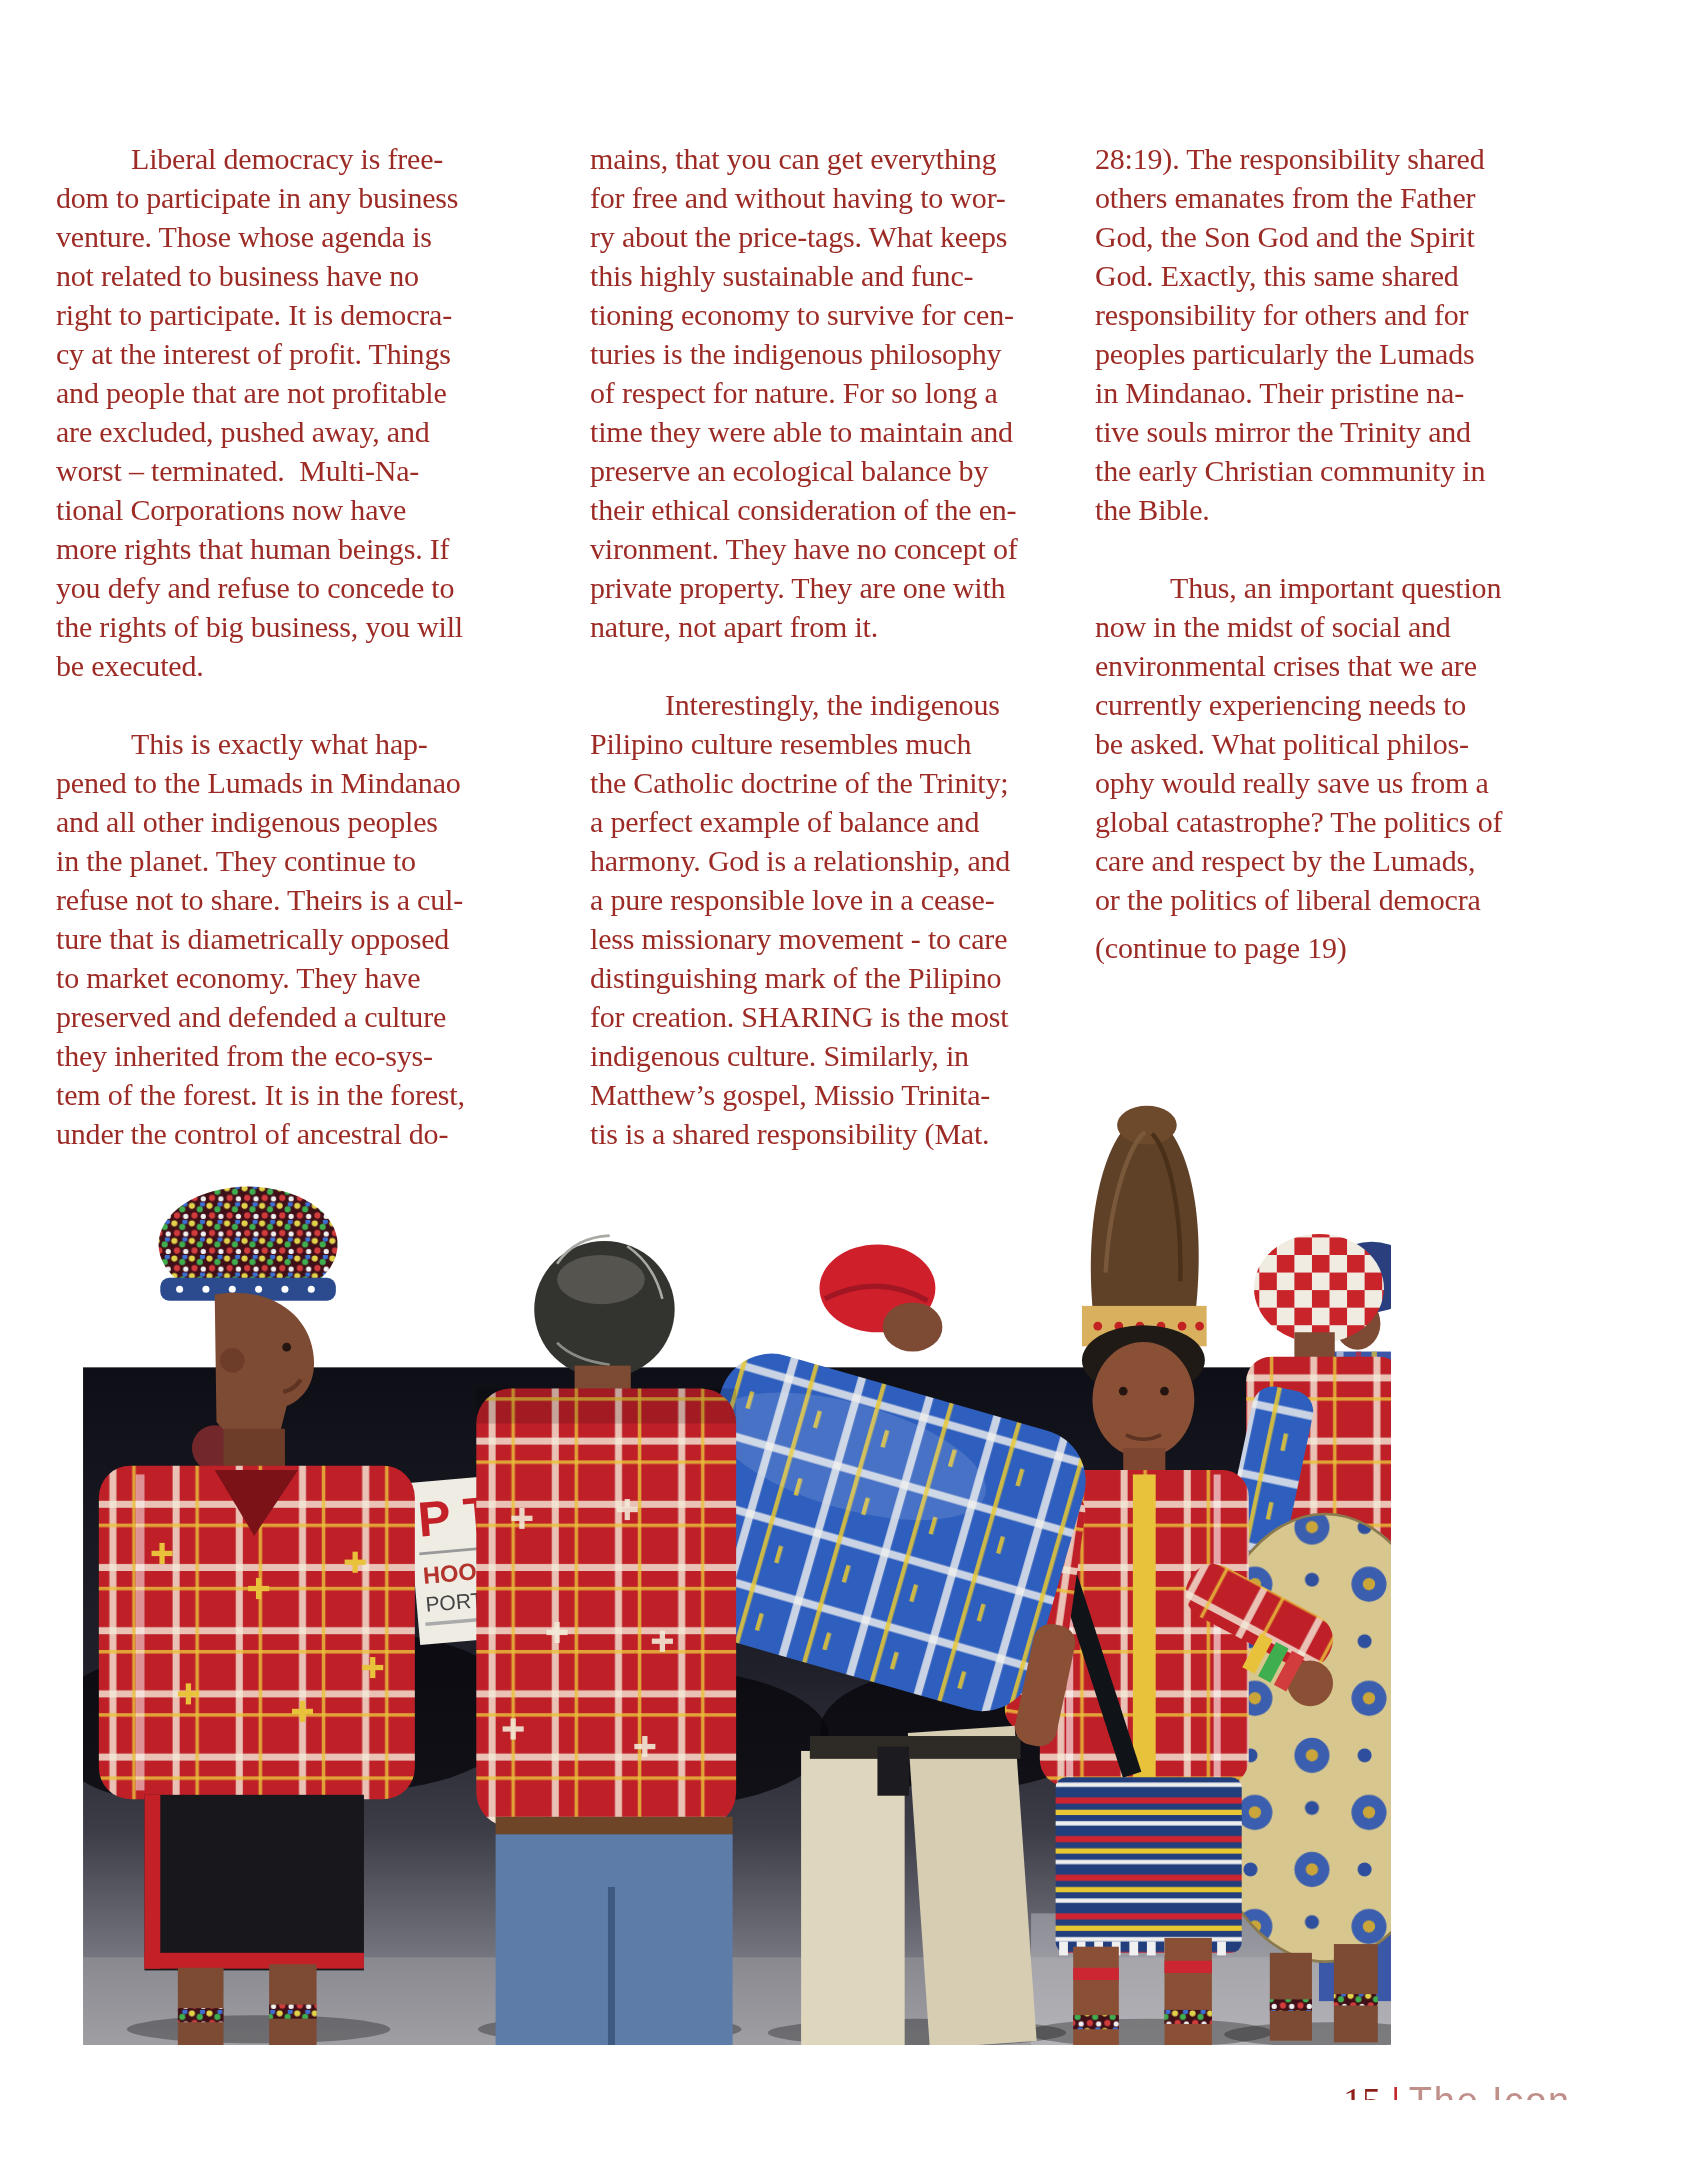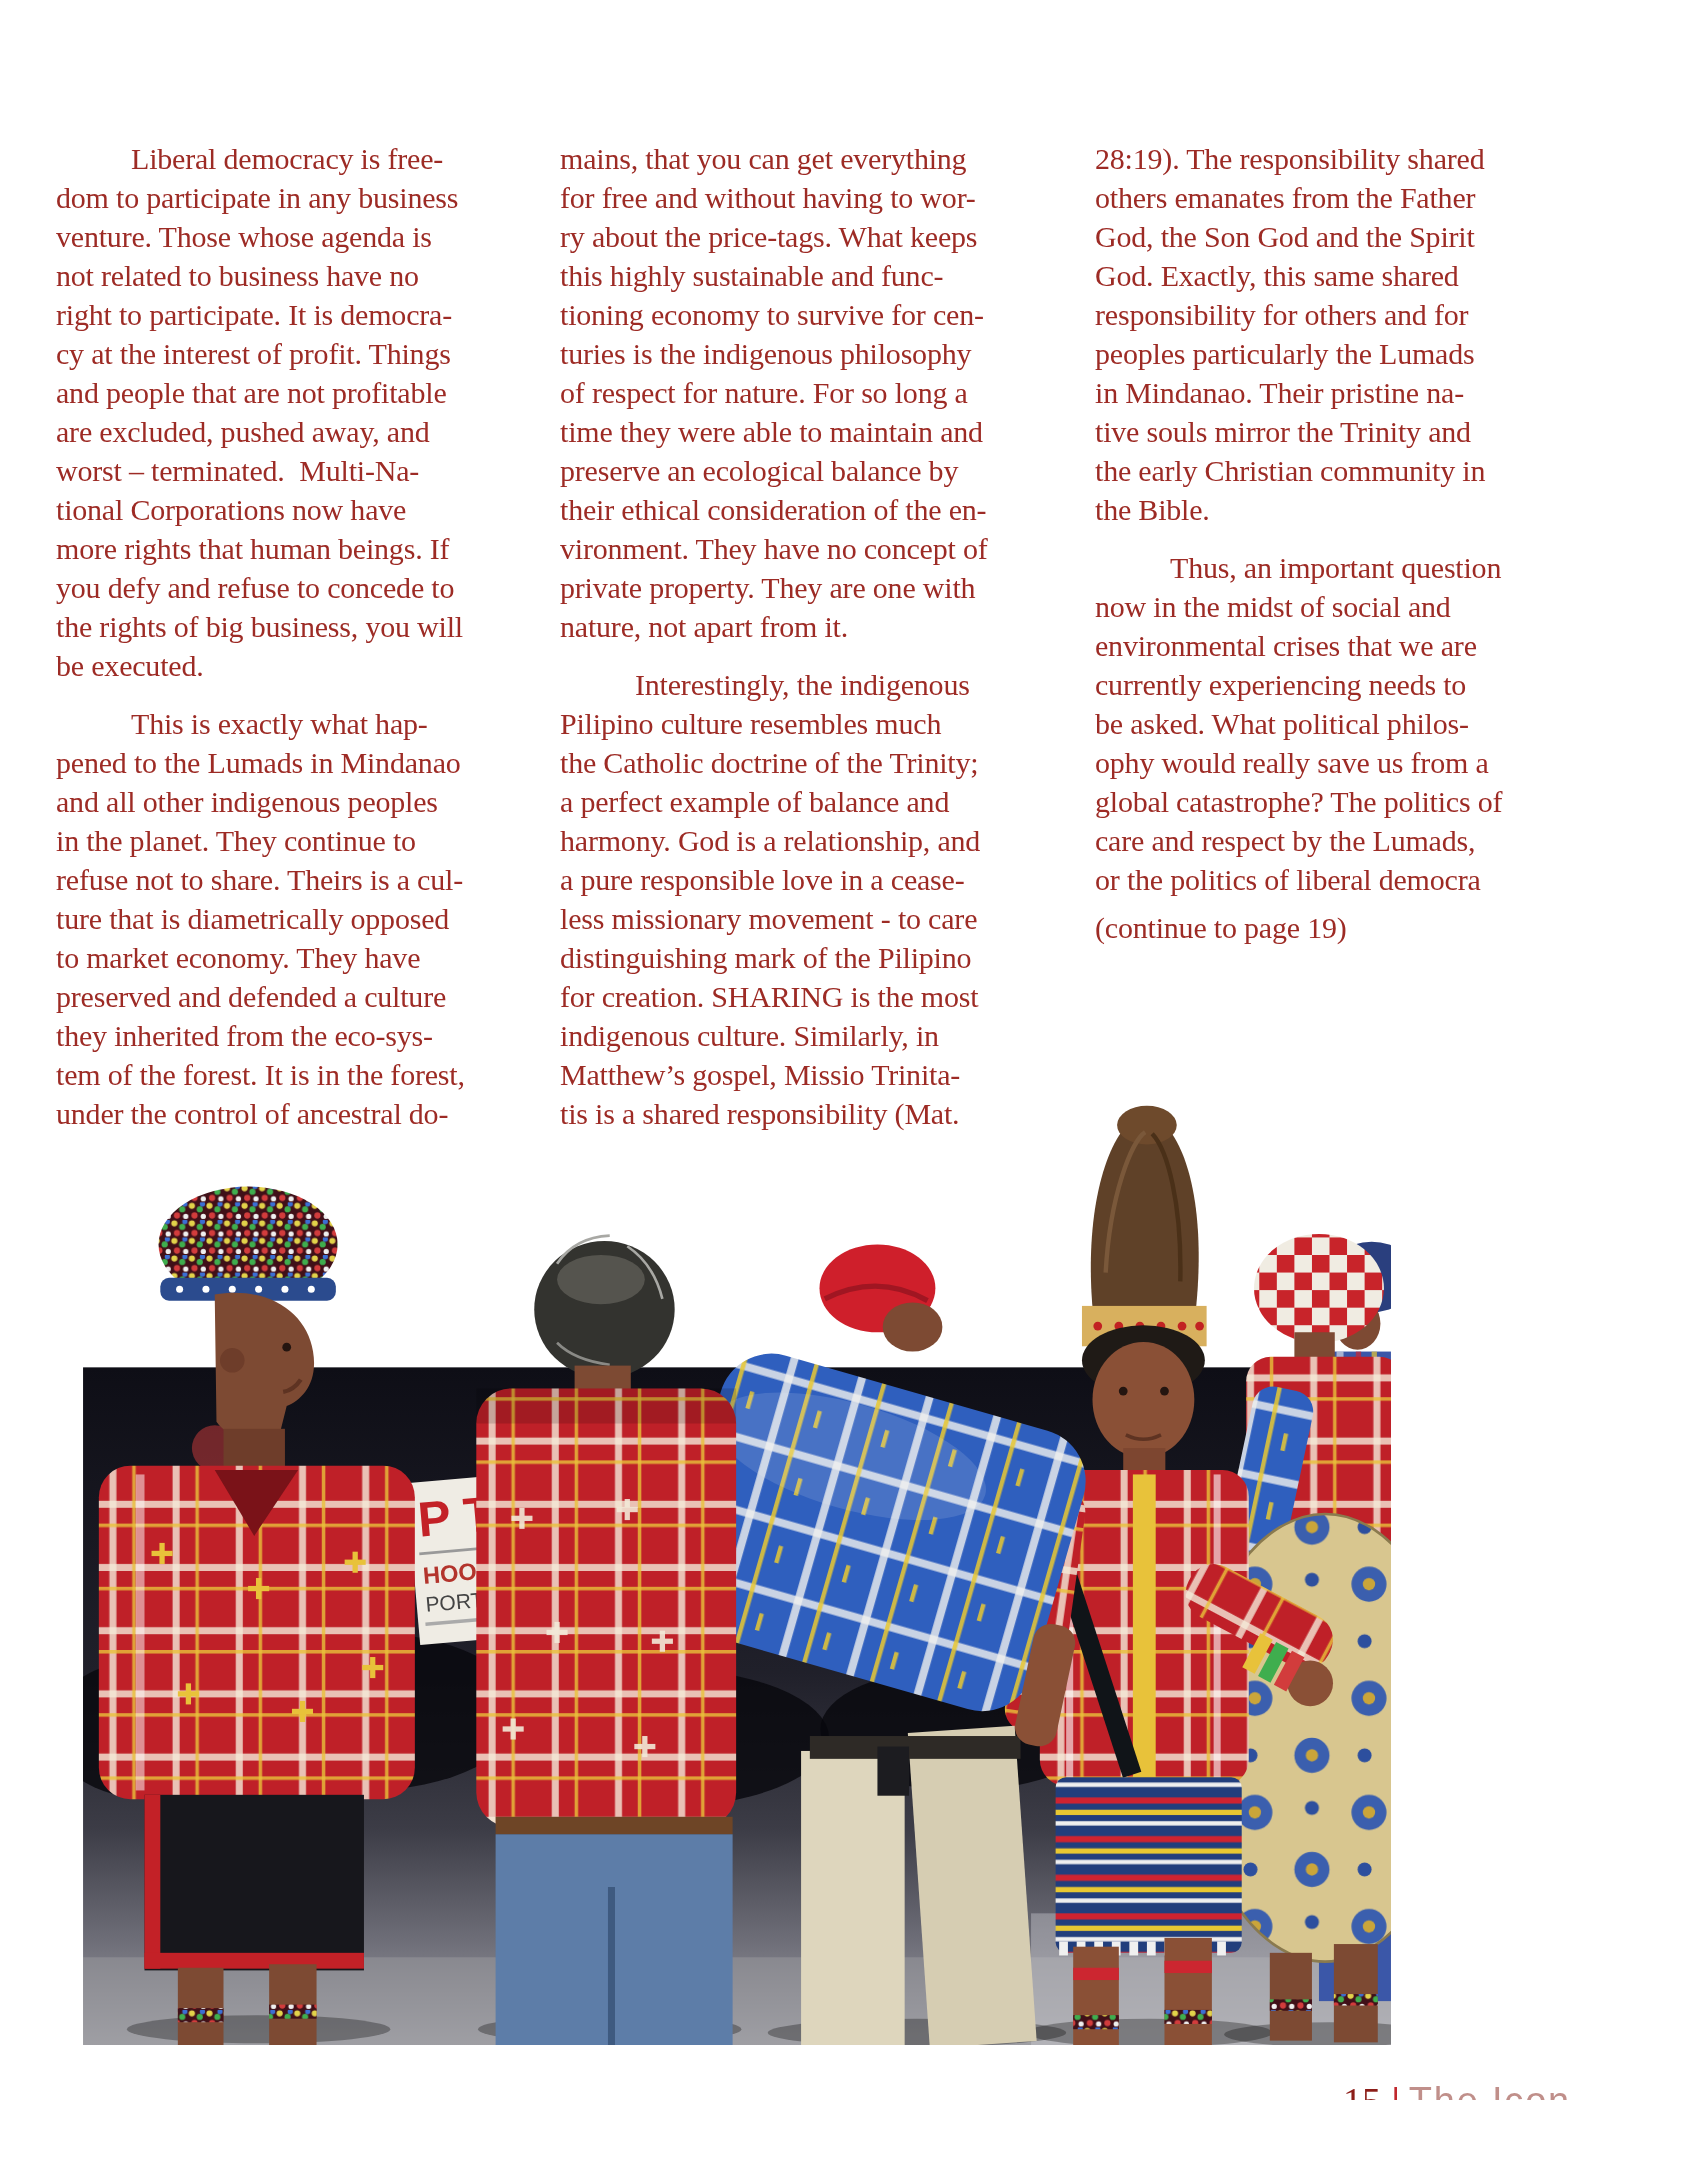--- a/index.html
+++ b/index.html
@@ -1,24 +1,24 @@
 <!DOCTYPE html>
 <html style="font-size:14px"><head>
 <meta charset="utf-8">
 <style>
   html,body{margin:0;padding:0;}
   .page{position:relative;width:1685px;height:2100px;background:#ffffff;overflow:hidden;
         font-family:"Liberation Serif", serif;}
   .column{position:absolute;top:139px;color:#9d2b25;font-size:30px;line-height:39px;
           letter-spacing:-0.2px;}
   .col-1{left:56px;width:481px;}
-  .col-2{left:560px;width:507px;}
+  .col-2{left:590px;width:507px;}
   .col-3{left:1095px;width:481px;}
   .line{white-space:nowrap;}
-  .para+.para{margin-top:19px;}
+  .para+.para{margin-top:39px;}
   .para.tight{margin-top:8.8px;}
   .para.indent .line:first-child{padding-left:75px;}
   .photo{position:absolute;left:83px;top:1097px;width:1308px;height:948px;}
   .footer{position:absolute;top:2082px;left:1264px;width:307px;text-align:right;
           font-size:38px;line-height:39px;white-space:nowrap;}
   .footer .pg{color:#8c1d18;font-family:"Liberation Serif",serif;}
   .footer .sep{color:#c1272d;font-family:"Liberation Serif",serif;padding:0 8.8px 0 10.5px;font-weight:bold;}
   .footer .mag{color:#c08f8a;font-family:"Liberation Sans",sans-serif;font-weight:300;letter-spacing:1.8px;}
 </style>
 </head>

